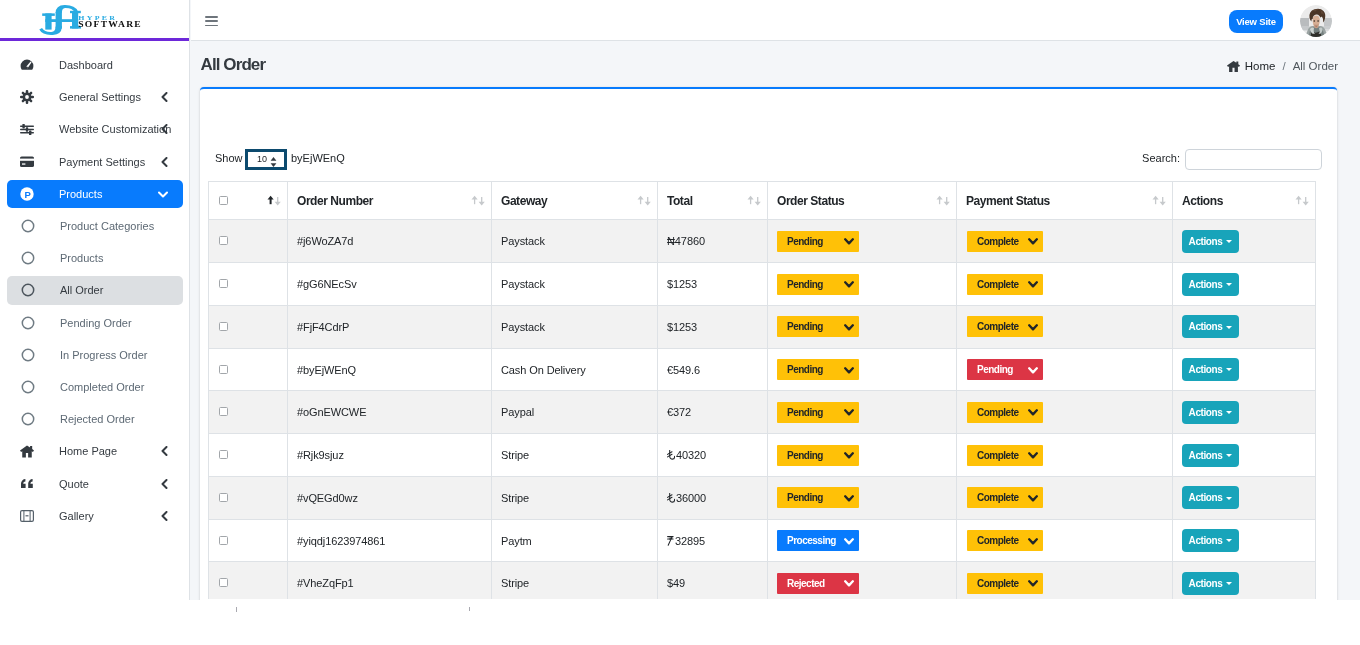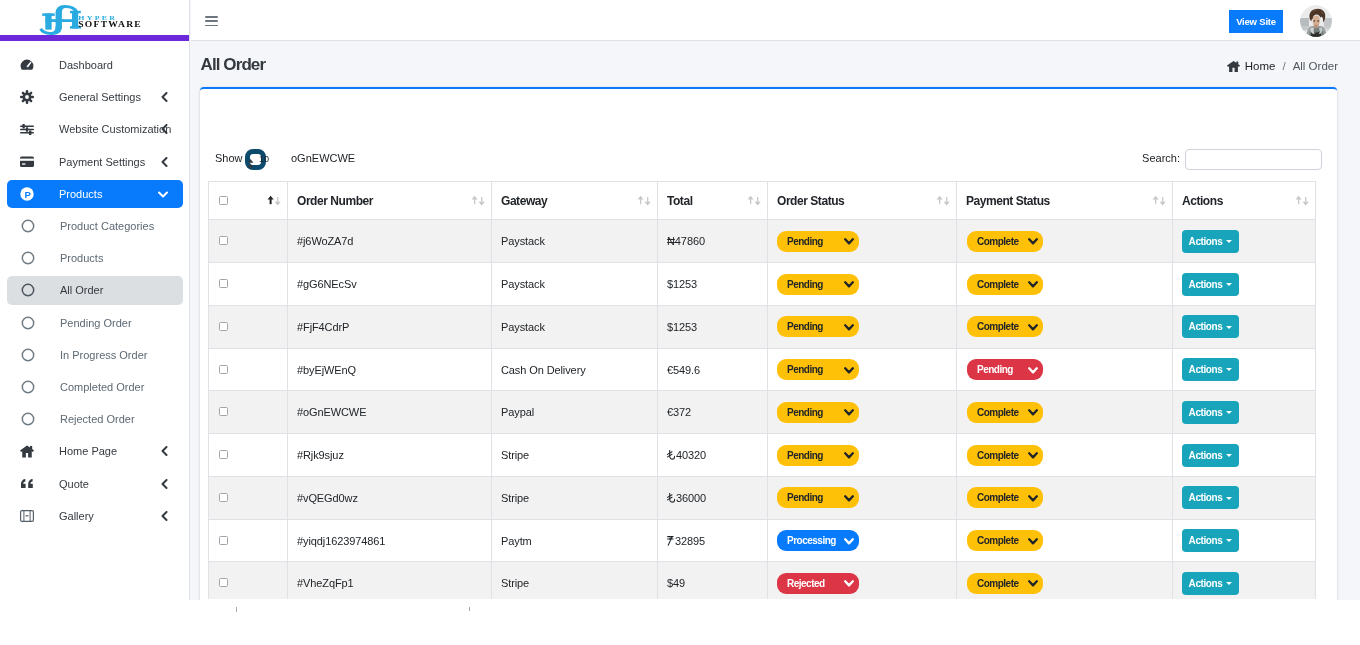--- a/index.html
+++ b/index.html
@@ -1,58 +1,58 @@
 <!DOCTYPE html>
 <html><head>
 <meta charset="utf-8">
 <style>
 *{margin:0;padding:0;box-sizing:border-box}
 html,body{width:1360px;height:645px;background:#fff;font-family:"Liberation Sans",sans-serif;overflow:hidden}
 .app{position:absolute;left:0;top:0;width:1360px;height:600px;background:#f4f6f9;overflow:hidden}
 .sidebar{position:absolute;left:0;top:0;width:190px;height:600px;background:#fff;border-right:1px solid #dee2e6;z-index:5}
-.brand{height:41px;border-bottom:6px solid #6d28d9;position:relative}
+.brand{height:41px;border-bottom:3px solid #6d28d9;position:relative}
 .nav{position:absolute;top:49px;left:0;right:0}
 .nav-item{position:relative;height:32.2px}
 .nav-link{position:absolute;left:7px;right:6px;top:2px;bottom:2px;border-radius:5px;display:flex;align-items:center;color:#343a40;font-size:11px}
 .nav-link .ico{width:14px;margin-left:13px;display:flex;align-items:center;justify-content:center}
 .nav-link .txt{margin-left:25px;white-space:nowrap}
 .nav-link .chev{position:absolute;right:15px;top:50%;margin-top:-5px;line-height:0}
 .nav-link.active{background:#087bfd;color:#fff}
 .nav-link.sel{background:#dcdfe2;color:#343a40}
 .nav-link.sub .ico{margin-left:14px}
 .nav-link.sub .txt{color:#5d6974;}
 .nav-link.sub.sel .txt{color:#343a40}
 .navbar{position:absolute;left:191px;top:0;right:0;height:41px;background:#fff;border-bottom:1px solid #dee2e6}
 .burger{position:absolute;left:14px;top:16px;width:13px}
 .burger div{height:1.7px;background:#6e757c;margin-bottom:2.7px;border-radius:1px}
-.viewsite{position:absolute;right:77px;top:10px;width:54px;height:23px;background:#087bfd;border-radius:0;color:#fff;font-size:9.5px;letter-spacing:-0.2px;font-weight:bold;display:flex;align-items:center;justify-content:center}
+.viewsite{position:absolute;right:77px;top:10px;width:54px;height:23px;background:#087bfd;border-radius:8px;color:#fff;font-size:9.5px;letter-spacing:-0.2px;font-weight:bold;display:flex;align-items:center;justify-content:center}
 .avatar{position:absolute;right:28px;top:5px;width:32px;height:32px;border-radius:50%;overflow:hidden}
 .content{position:absolute;left:191px;top:42px;right:0;bottom:0}
 .pagetitle{position:absolute;left:9.5px;top:13px;font-size:17px;letter-spacing:-0.9px;font-weight:bold;color:#343a40}
 .breadcrumb{position:absolute;right:22px;top:18px;font-size:11.5px;color:#212529;display:flex;align-items:center}
 .breadcrumb .sep{color:#6c757d;margin:0 7px}
 .breadcrumb .cur{color:#4f565c}
 .card{position:absolute;left:9px;top:45px;width:1137px;height:700px;background:#fff;border-radius:4px;box-shadow:0 0 1px rgba(0,0,0,.12),0 1px 3px rgba(0,0,0,.15);border-top:2.5px solid #087bfd}
 .card-header{height:42px;border-bottom:1px solid #dee2e6;position:relative}
 .card-title{position:absolute;left:15px;top:13px;font-size:11.5px;color:#212529}
 .bulkdel{position:absolute;right:15px;top:10px;width:84px;height:24px;background:#dc3545;border-radius:4px;color:#fff;font-size:10.5px;font-weight:bold;display:flex;align-items:center;justify-content:center;gap:5px}
 .controls{position:absolute;left:15px;right:15px;top:62px;height:26px;font-size:11px;color:#212529}
-.lenbox{position:absolute;left:30px;top:-2px;width:21px;height:20.5px;border:5px solid #0c4a6e;border-radius:8px;font-size:9px;display:flex;align-items:center;padding-left:9px;color:#212529}
+.lenbox{position:absolute;left:30px;top:-2px;width:42px;height:20.5px;border:3px solid #0c4a6e;border-radius:0;font-size:9px;display:flex;align-items:center;padding-left:9px;color:#212529}
 .lenbox .ud{position:absolute;right:7px;top:4.5px;line-height:0}
 .entries{position:absolute;left:76px;top:1px}
 .searchl{position:absolute;right:142px;top:1px}
 .searchbox{position:absolute;right:0;top:-2px;width:137px;height:20.5px;border:1px solid #ced4da;border-radius:4px;background:#fff}
 table{border-collapse:collapse;position:absolute;left:8px;top:92px;table-layout:fixed}
 th,td{border:1px solid #dee2e6;font-size:11px;color:#212529;padding:0 0 0 9px;text-align:left;vertical-align:middle;position:relative;overflow:hidden}
 th{height:38.4px;font-weight:bold;font-size:12px;letter-spacing:-0.45px}
 td{height:42.75px;letter-spacing:-0.1px}
 tr.odd td{background:#f2f2f2}
 .sort{position:absolute;right:5px;top:50%;margin-top:-5.5px;line-height:0}
 .cb{width:9px;height:9px;border:1px solid #a2a6aa;border-radius:1.5px;background:#fff;margin-left:1px}
-.badge{height:21px;width:82px;border-radius:9px;display:flex;align-items:center;position:relative;font-size:10px;letter-spacing:-0.5px;font-weight:bold}
+.badge{height:21px;width:82px;border-radius:1px;display:flex;align-items:center;position:relative;font-size:10px;letter-spacing:-0.5px;font-weight:bold}
 .badge .bt{margin-left:10px}
 .b-warn{background:#ffc107;color:#212529}
 .b-red{background:#dc3545;color:#fff}
 .b-blue{background:#087bfd;color:#fff}
 .badge.pay{width:76px;margin-left:1px}
 .actions{width:57px;height:23px;background:#18a4ba;border-radius:4px;color:#fff;font-size:10px;letter-spacing:-0.4px;font-weight:bold;display:flex;align-items:center;justify-content:center}
 .actions:after{content:"";border:3.5px solid transparent;border-top-color:#fff;margin-left:4px;margin-top:3.5px}
 .tick{position:absolute;width:1px;background:#a9a9b0}
 </style>
 </head>
@@ -310,21 +310,21 @@
     <div class="breadcrumb"><span style="line-height:0;margin-right:5px"><svg width="13" height="11" viewBox="0 0 13 11">
             <path d="M6.5 0 L9.36 1.87 L9.36 0.44 L11.31 0.44 L11.31 3.3 L13 4.62 L11.96 5.94 L10.92 5.279999999999999 L10.92 11 L7.539999999999999 11 L7.539999999999999 6.82 L5.46 6.82 L5.46 11 L2.08 11 L2.08 5.279999999999999 L1.04 5.94 L0 4.62 Z" fill="#343a40"></path>
           </svg></span>Home<span class="sep">/</span><span class="cur">All Order</span></div>
     <div class="card">
       <div class="controls">
         <span style="position:absolute;left:0;top:1px">Show</span>
         <span class="lenbox">10<span class="ud"><svg width="7" height="10" viewBox="0 0 7 10">
                 <path d="M3.5 0 L6.4 3.8 H0.6 Z" fill="#343a40"></path>
                 <path d="M3.5 10 L6.4 6.2 H0.6 Z" fill="#343a40"></path>
               </svg></span></span>
-        <span class="entries">oGnEWCWE</span>
+        <span class="entries">byEjWEnQ</span>
         <span class="searchl">Search:</span>
         <span class="searchbox"></span>
       </div>
       <table>
           <colgroup>
             <col style="width:79px">
             <col style="width:204px">
             <col style="width:166px">
             <col style="width:110px">
             <col style="width:189px">

